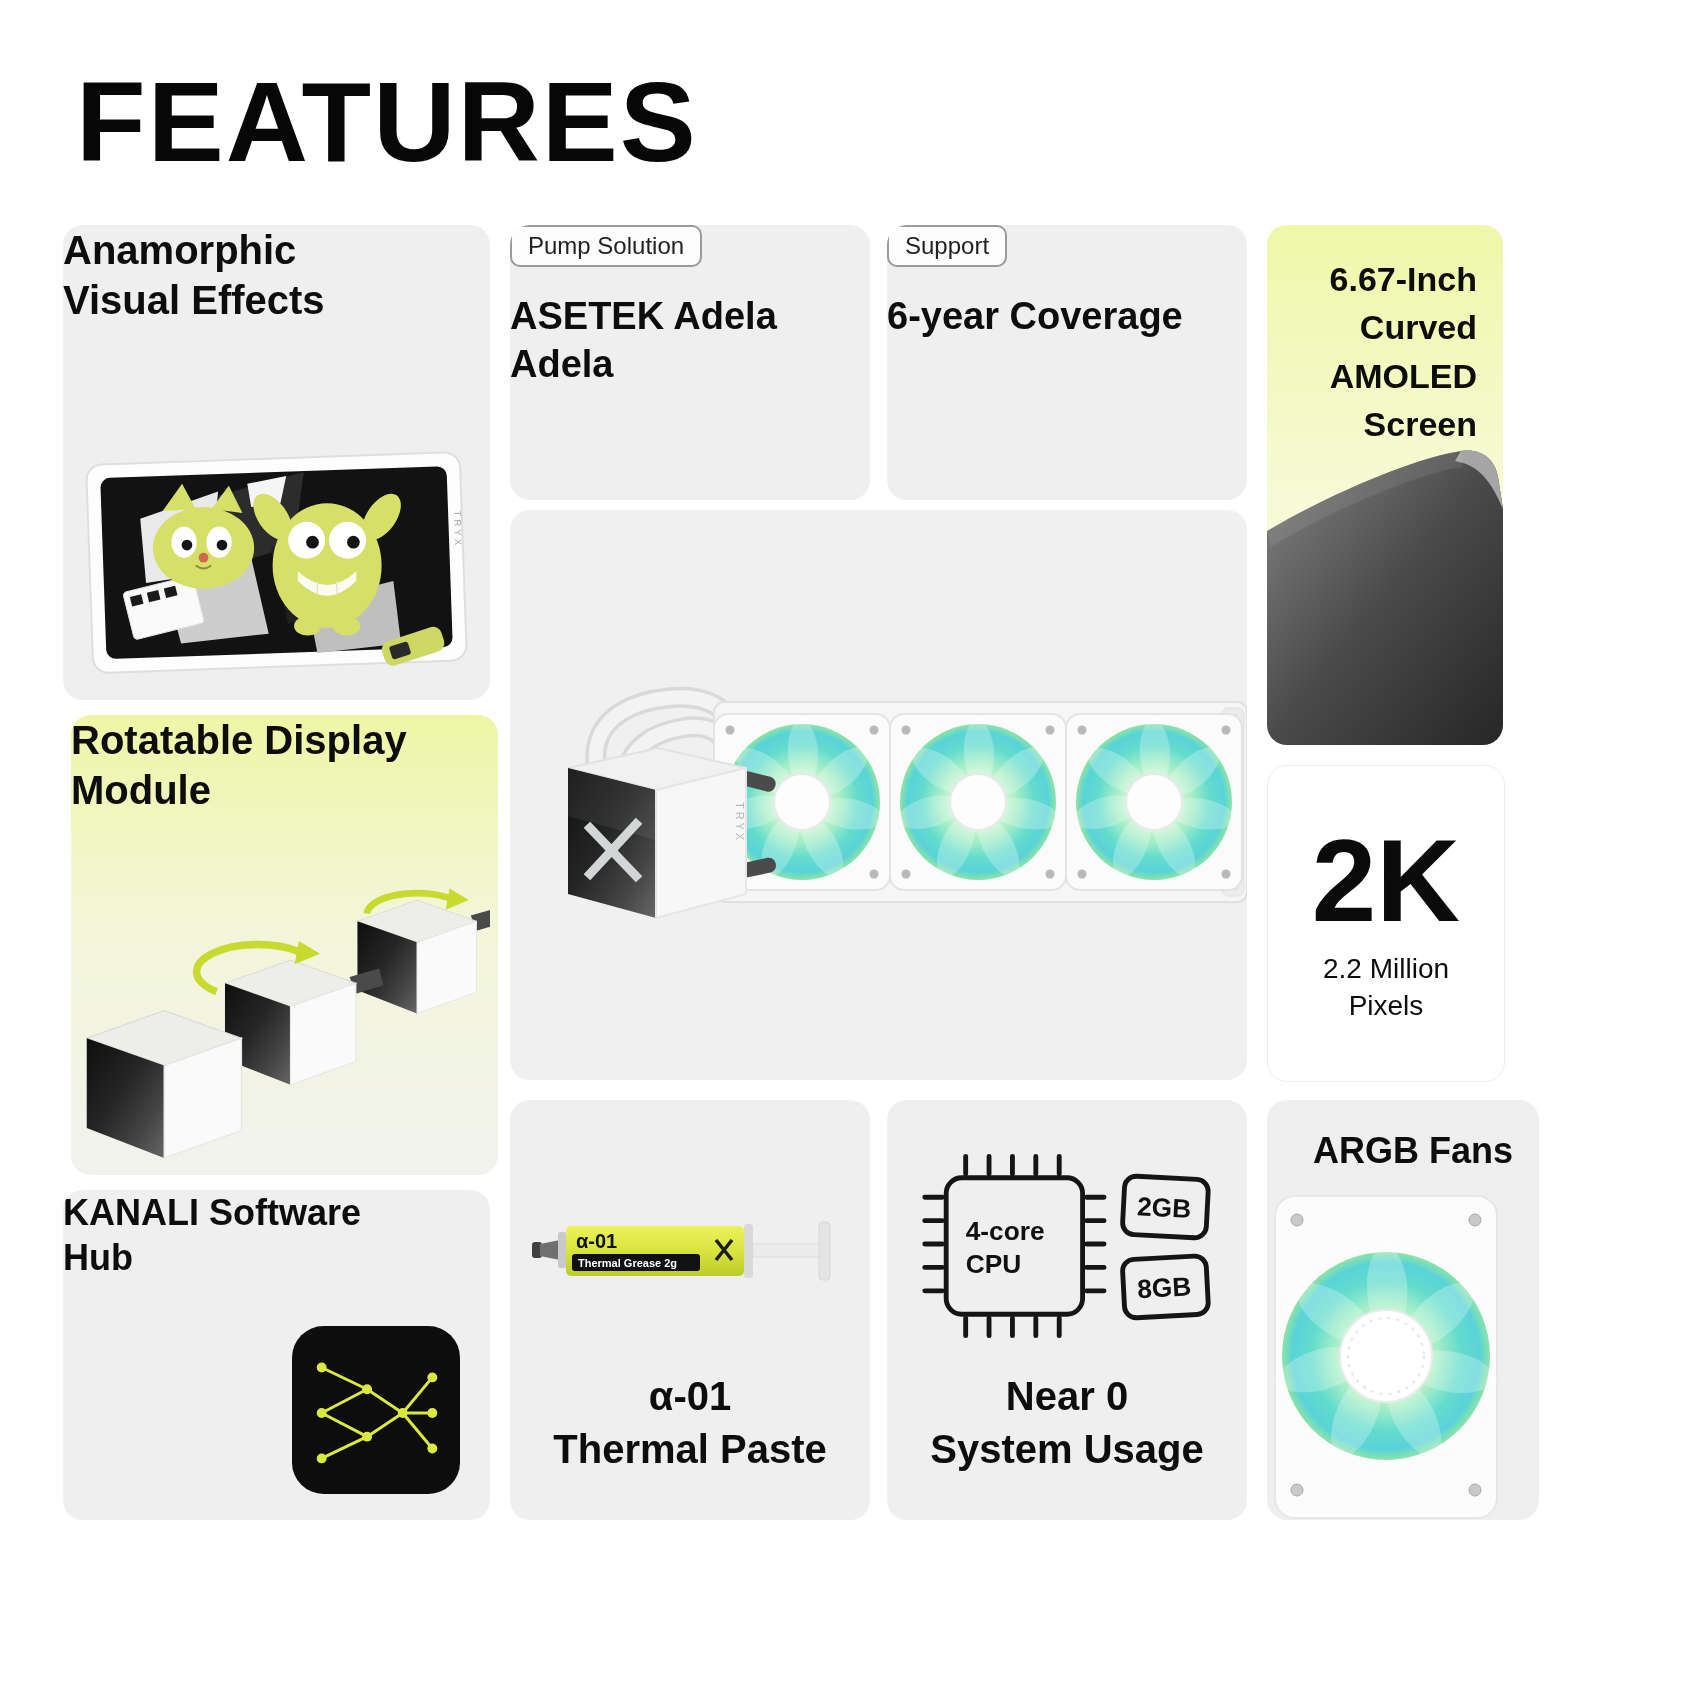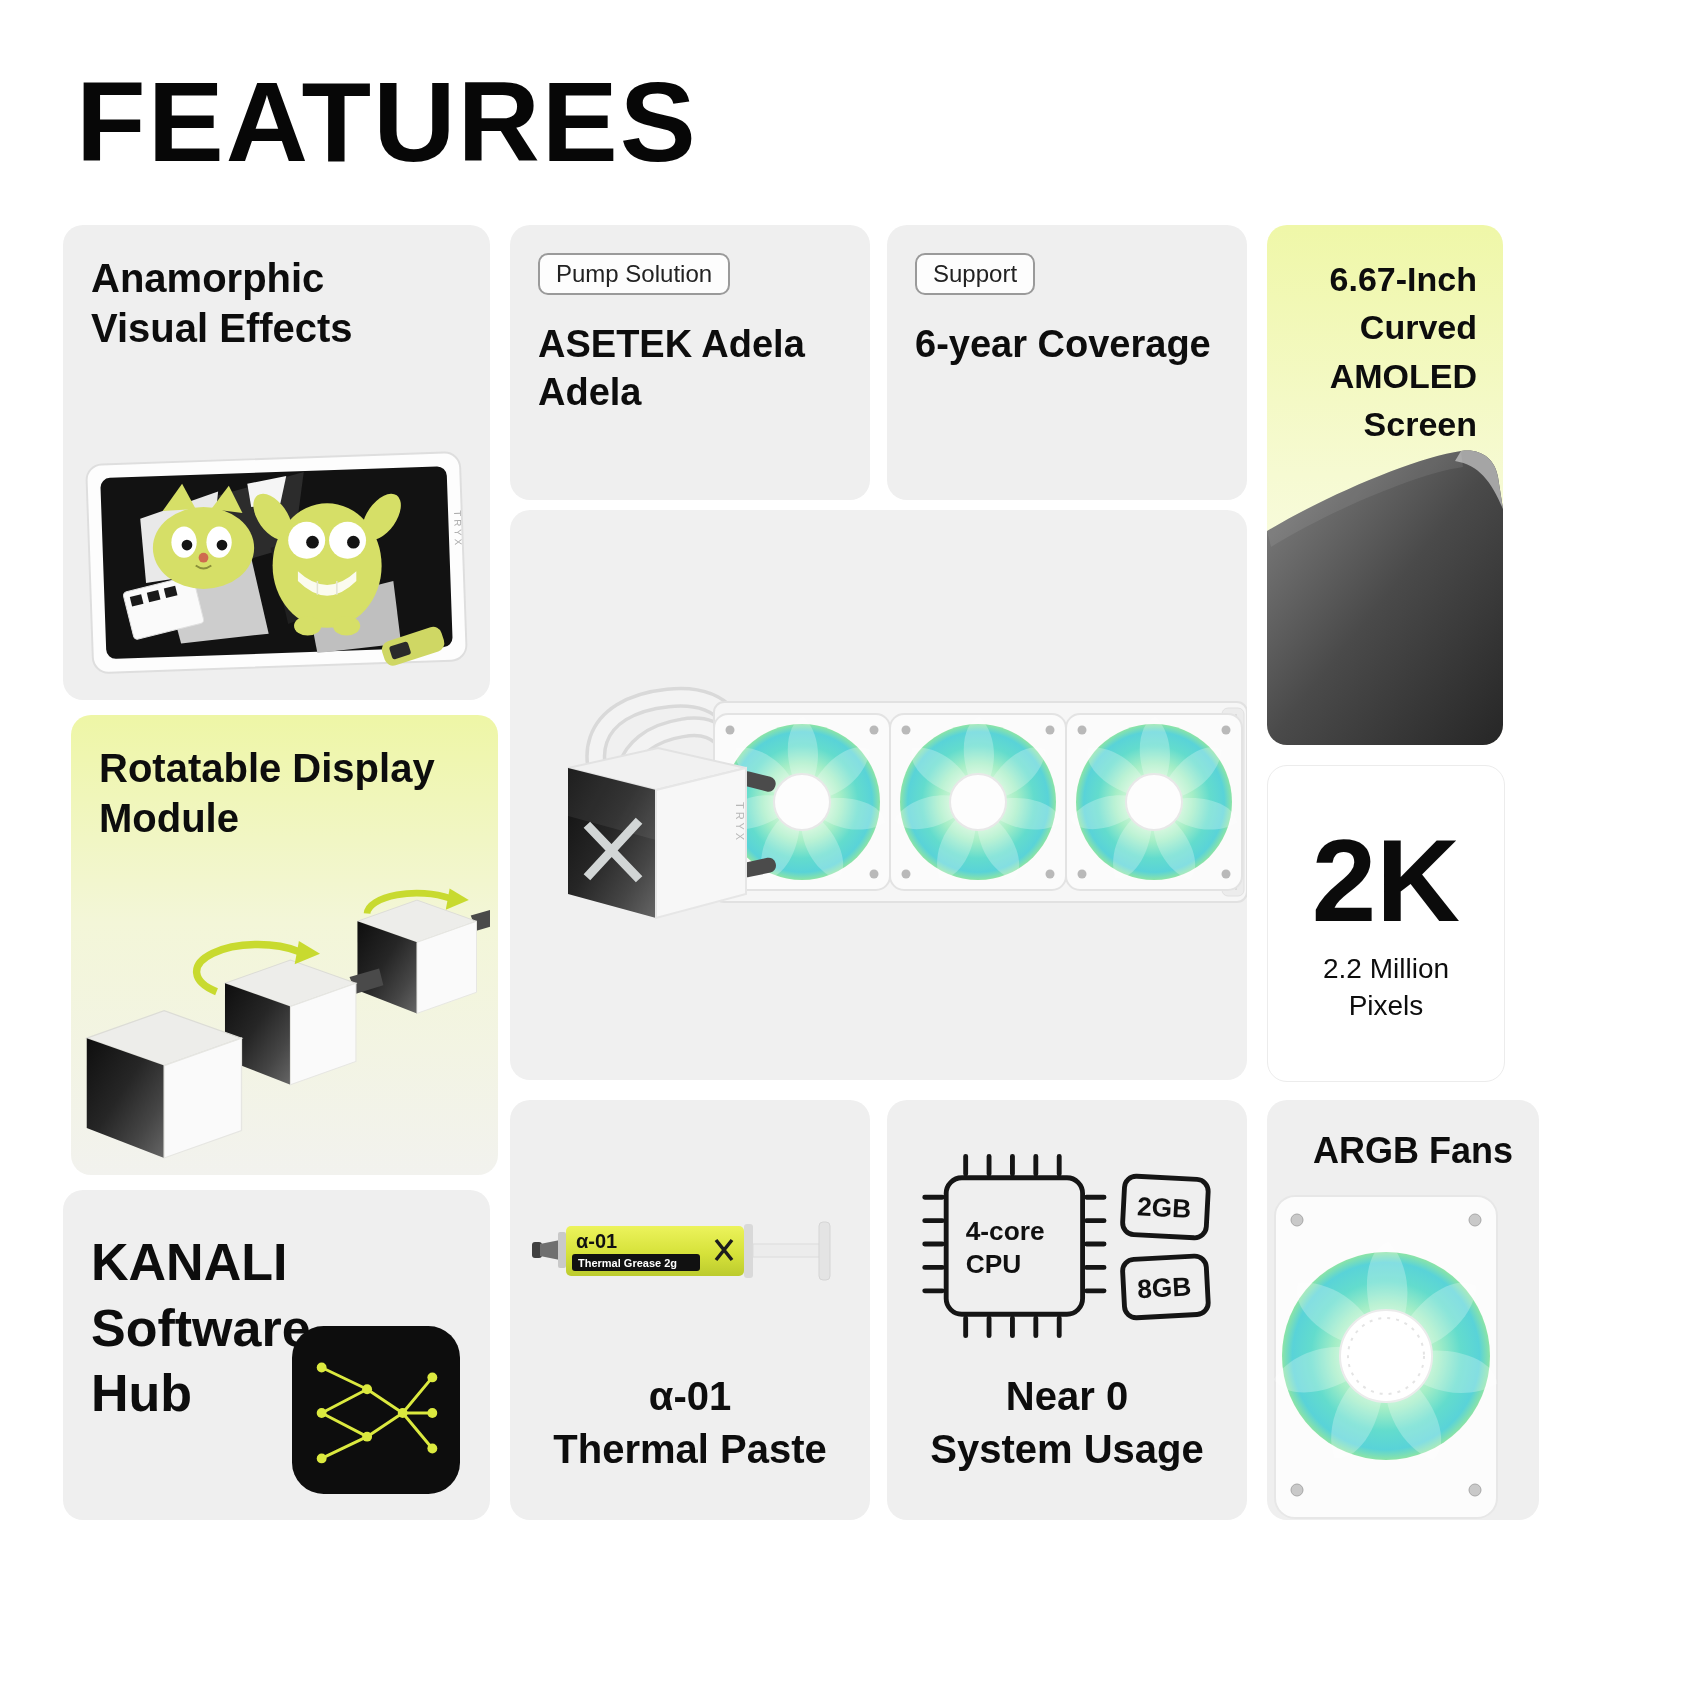--- a/index.html
+++ b/index.html
@@ -1,21 +1,21 @@
 <!DOCTYPE html>
 <html><head>
 <meta charset="utf-8">
 <style>
   html,body{margin:0;padding:0;background:#ffffff;}
   .canvas{position:relative;width:1700px;height:1700px;background:#ffffff;
           font-family:"Liberation Sans",sans-serif;color:#0d0d0d;overflow:hidden;}
   .features-title{position:absolute;left:60px;top:40px;margin:16px;
           font-size:114px;font-weight:900;letter-spacing:2px;color:#070707;}
   .card{position:absolute;background:#efefef;border-radius:20px;overflow:hidden;}
-  .card-pad{padding:28px;box-sizing:border-box;}
+  .card-pad{box-sizing:border-box;}
   .card-title{font-size:38px;font-weight:800;line-height:1.26;color:#0d0d0d;}
   .badge{display:inline-block;border:2px solid #9a9a9a;border-radius:10px;background:#fdfdfd;
          font-size:24px;font-weight:500;color:#222222;padding:7px 16px;line-height:1;}
   .badge-gap{margin-top:26px;}
 
   
   .c-anamorphic{left:63px;top:225px;width:427px;height:475px;}
   .c-pump{left:510px;top:225px;width:360px;height:275px;}
   .c-support{left:887px;top:225px;width:360px;height:275px;}
   .c-amoled{left:1267px;top:225px;width:236px;height:520px;
@@ -272,21 +272,21 @@
     <div class="twok-wrap">
       <div class="twok-headline">2K</div>
       <div class="twok-sub">
         <div>2.2 Million</div>
         <div>Pixels</div>
       </div>
     </div>
   </section>
 
   <section class="card c-kanali card-pad">
-    <div class="card-title" style="font-size:52px;margin-top:12px;">
+    <div class="card-title" style="font-size:36px;">
       <div>KANALI Software</div>
       <div>Hub</div>
     </div>
     <svg class="kanali-icon" viewBox="0 0 170 170">
       <rect x="0" y="0" width="170" height="170" rx="32" fill="#0d0d0d"></rect>
       <g stroke="#dbe93f" stroke-width="3">
         <path d="M30,42 L76,64 M30,88 L76,64 M30,88 L76,112 M30,134 L76,112
                  M76,64 L112,88 M76,112 L112,88 M112,88 L142,52 M112,88 L142,88 M112,88 L142,124"></path>
       </g>
       <g fill="#dbe93f">

